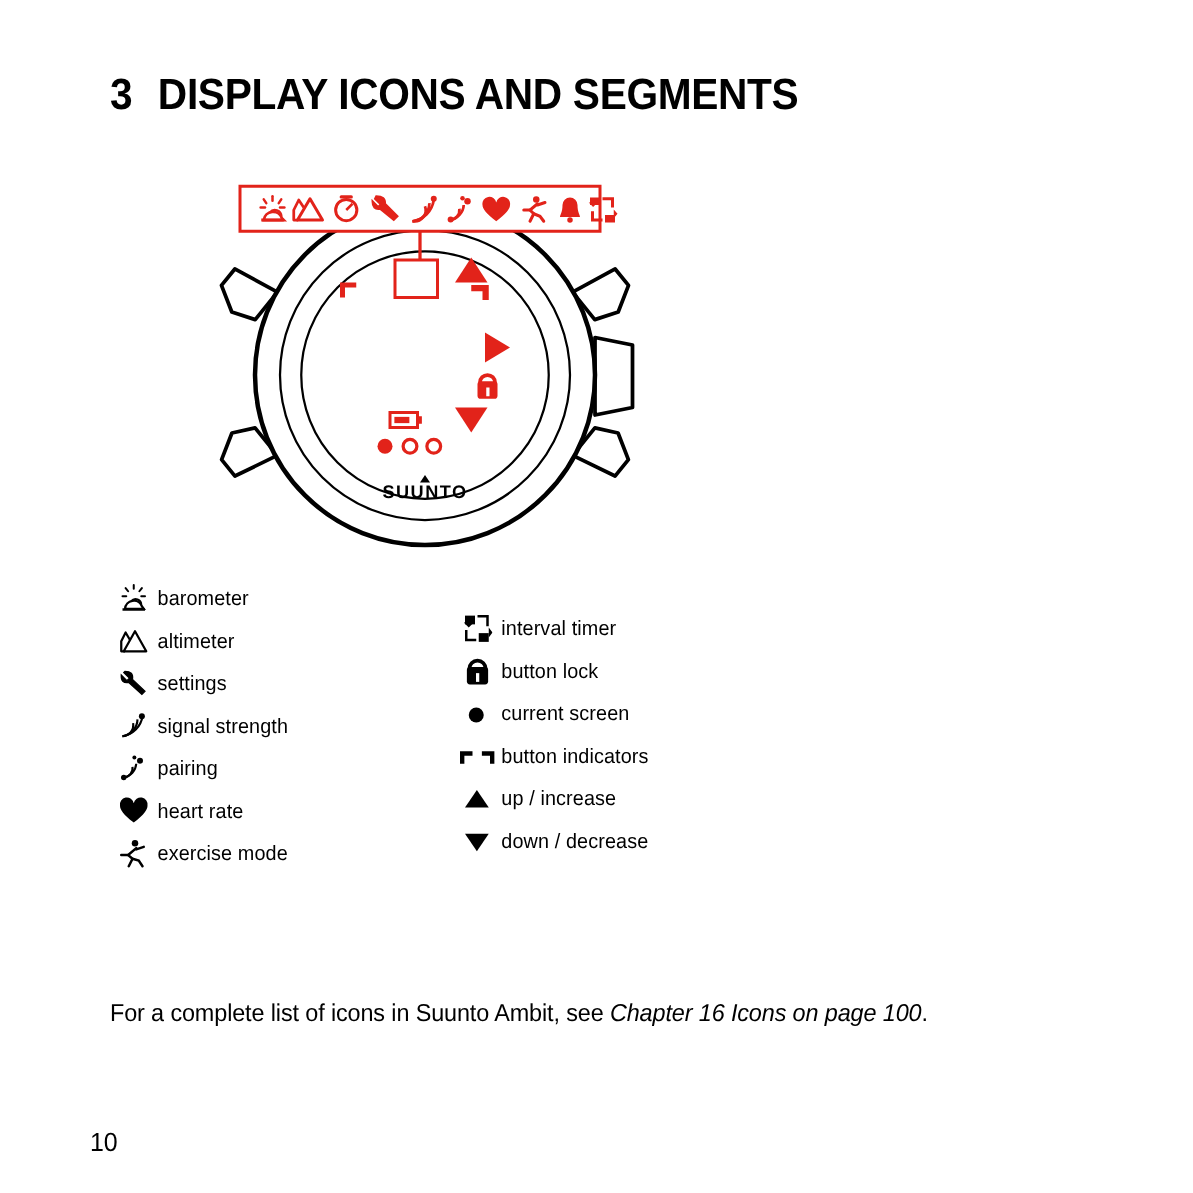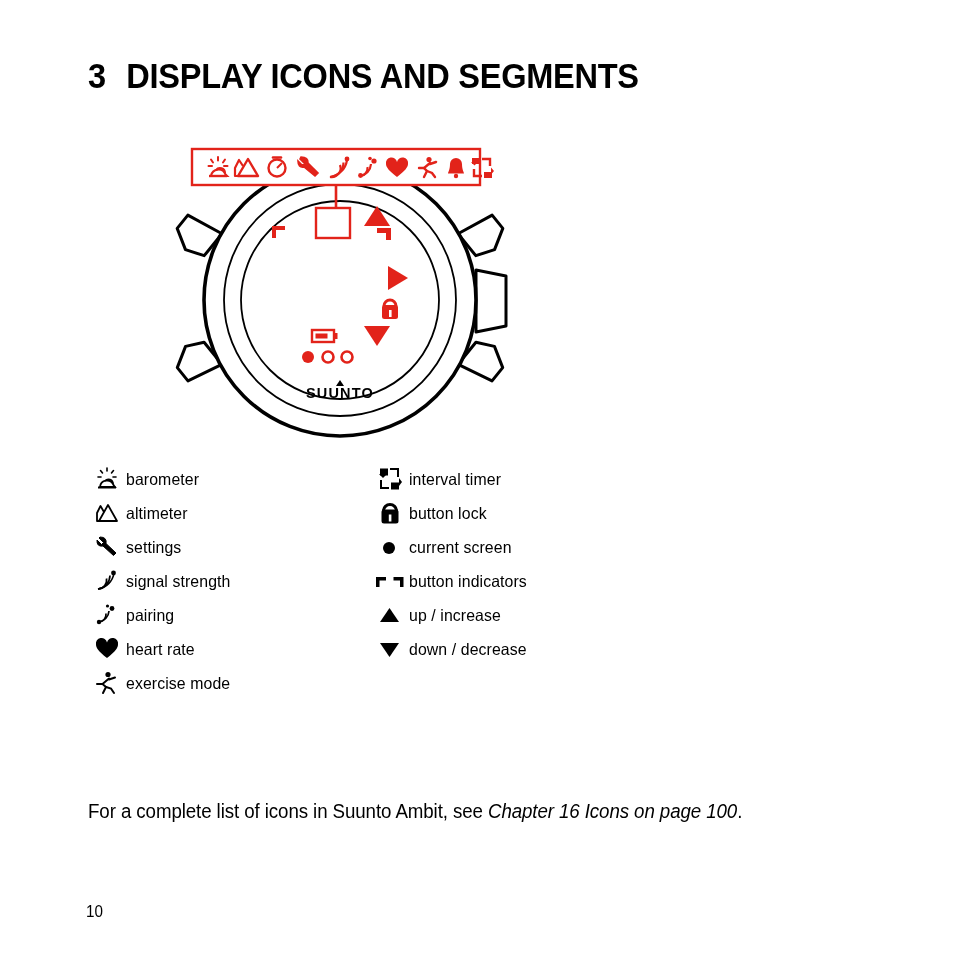--- a/index.html
+++ b/index.html
@@ -49,24 +49,24 @@
   }
   .watch-figure svg { display: block; }
 
   
   .legend {
     position: absolute;
     left: 88px;
     top: 462px;
     width: 800px;
     display: flex;
-    gap: 8px;
+    gap: 0px;
   }
   .legend-col { width: 275px; }
-  .legend-col.right { width: 420px; }
+  .legend-col.right { width: 420px; margin-top: 24px; }
 
   .legend-row {
     display: flex;
     align-items: center;
     height: 34px;
   }
   .legend-icon {
     width: 38px;
     min-width: 38px;
     height: 30px;
@@ -92,23 +92,23 @@
     letter-spacing: -0.1px;
     transform: scaleX(0.96);
     transform-origin: left center;
     white-space: nowrap;
   }
   .body-note .ital { font-style: italic; }
 
   
   .page-number {
     position: absolute;
-    left: 86px;
+    left: 72px;
     top: 903px;
-    font-size: 16px;
+    font-size: 21px;
     transform: scaleX(0.95);
     transform-origin: left center;
   }
 </style>
 </head>
 <body>
 
 <div class="page">
 
   <div class="chapter-heading">

